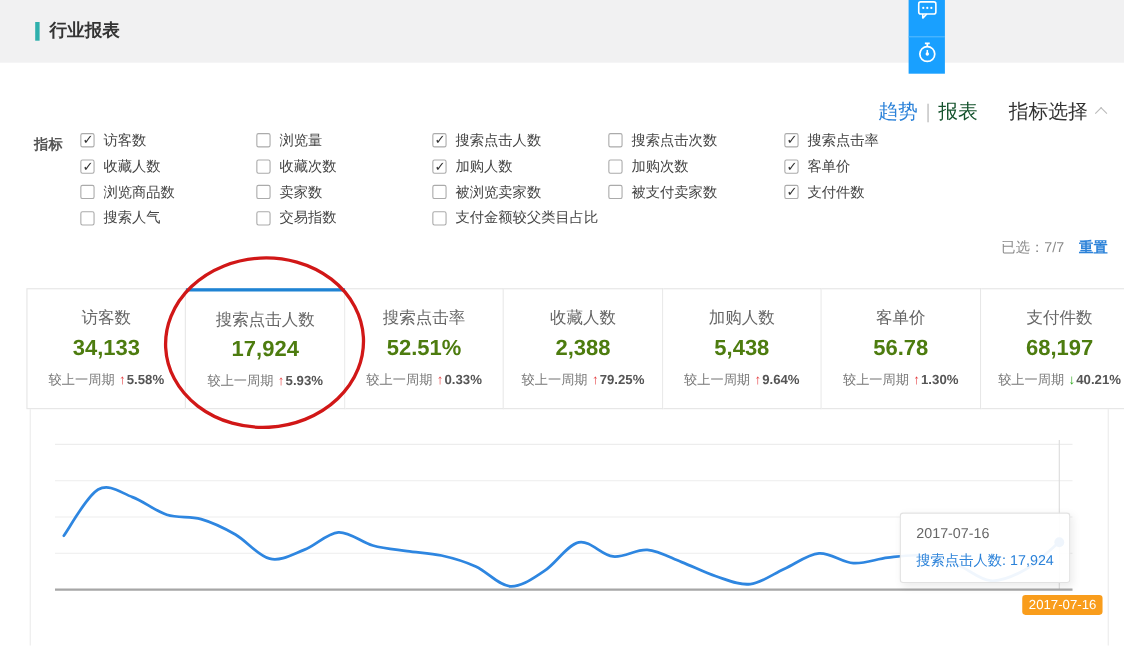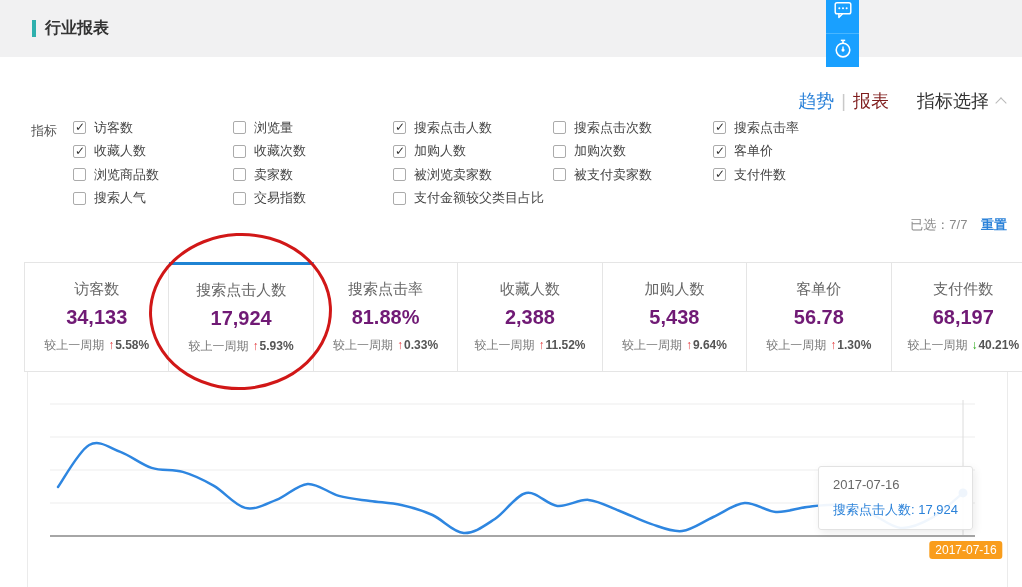--- a/index.html
+++ b/index.html
@@ -16,47 +16,47 @@
   
   .float-btns{position:absolute;left:826px;top:0;width:33px;z-index:20;}
   .fbtn{width:33px;height:33px;background:#19a0ff;display:flex;align-items:center;
         justify-content:center;overflow:hidden;cursor:pointer;}
   .fbtn + .fbtn{border-top:1px solid #49b6ff;}
 
   
   .view-switch{position:absolute;top:89px;right:17px;font-size:18px;display:flex;align-items:center;}
   .vs-link{color:#2b82d9;cursor:pointer;}
   .vs-sep{color:#c9c9c9;margin:0 7px;}
-  .vs-report{color:#7f1d1d;cursor:pointer;}
+  .vs-report{color:#14532d;cursor:pointer;}
   .vs-select{color:#333;margin-left:28px;display:flex;align-items:center;cursor:pointer;}
   .chevron-up{width:7px;height:7px;border-left:1px solid #b9b9b9;border-top:1px solid #b9b9b9;
               transform:rotate(45deg);margin:4px 0 0 8px;}
 
   
-  .metrics-label{position:absolute;left:31px;top:122px;font-size:13px;color:#555;}
+  .metrics-label{position:absolute;left:31px;top:122px;font-size:13px;color:#555;font-weight:bold;}
   .metrics-grid{position:absolute;left:73px;top:116px;display:flex;}
   .metric-col{width:160px;display:flex;flex-direction:column;}
   .metric-item{height:23.5px;display:flex;align-items:center;font-size:13px;color:#444;
                cursor:pointer;white-space:nowrap;}
   .checkbox{width:13px;height:13px;border:1px solid #ababab;border-radius:2px;background:#fff;
             position:relative;flex:none;margin-right:8px;box-sizing:border-box;}
   .checkbox.checked::after{content:"✓";position:absolute;left:1px;top:-2px;font-size:12px;
             font-weight:bold;color:#333;}
   .selected-info{position:absolute;top:216px;right:15px;font-size:13px;color:#8a8a8a;}
   .reset-link{color:#2b82d9;cursor:pointer;margin-left:10px;font-weight:bold;}
 
   
   .cards{position:absolute;left:24px;top:262px;width:1012px;height:110px;display:flex;}
   .card{flex:1;background:#fff;border:1px solid #e5e5e5;border-left:none;box-sizing:border-box;
         display:flex;flex-direction:column;align-items:center;justify-content:center;
         overflow:hidden;cursor:pointer;}
   .card:first-child{border-left:1px solid #e5e5e5;}
   .card.selected{border-top:3px solid #1f83d3;}
   .card-label{font-size:15px;color:#666;}
-  .card-value{font-size:20px;font-weight:bold;color:#701a75;margin:7px 0 8px 0;}
+  .card-value{font-size:20px;font-weight:bold;color:#4d7c0f;margin:7px 0 8px 0;}
   .card-sub{font-size:12px;color:#777;white-space:nowrap;}
   .card-sub .arrow{margin:0 1px 0 4px;font-weight:bold;}
   .card-sub .arrow.up{color:#e4393c;}
   .card-sub .arrow.down{color:#26a714;}
   .card-sub .pct{font-weight:bold;color:#555;}
 
   
   .panel-border{position:absolute;top:372px;height:215px;width:1px;background:#ebebeb;}
   #chart-svg{position:absolute;left:0;top:372px;}
   .xlabels{position:absolute;top:543px;left:0;width:100%;height:16px;}
@@ -212,27 +212,27 @@
         <div class="card-value">34,133</div>
         <div class="card-sub"><span>较上一周期</span><span class="arrow up">↑</span><span class="pct">5.58%</span></div>
       </div>
       <div class="card selected">
         <div class="card-label">搜索点击人数</div>
         <div class="card-value">17,924</div>
         <div class="card-sub"><span>较上一周期</span><span class="arrow up">↑</span><span class="pct">5.93%</span></div>
       </div>
       <div class="card">
         <div class="card-label">搜索点击率</div>
-        <div class="card-value">81.88%</div>
+        <div class="card-value">52.51%</div>
         <div class="card-sub"><span>较上一周期</span><span class="arrow up">↑</span><span class="pct">0.33%</span></div>
       </div>
       <div class="card">
         <div class="card-label">收藏人数</div>
         <div class="card-value">2,388</div>
-        <div class="card-sub"><span>较上一周期</span><span class="arrow up">↑</span><span class="pct">11.52%</span></div>
+        <div class="card-sub"><span>较上一周期</span><span class="arrow up">↑</span><span class="pct">79.25%</span></div>
       </div>
       <div class="card">
         <div class="card-label">加购人数</div>
         <div class="card-value">5,438</div>
         <div class="card-sub"><span>较上一周期</span><span class="arrow up">↑</span><span class="pct">9.64%</span></div>
       </div>
       <div class="card">
         <div class="card-label">客单价</div>
         <div class="card-value">56.78</div>
         <div class="card-sub"><span>较上一周期</span><span class="arrow up">↑</span><span class="pct">1.30%</span></div>

